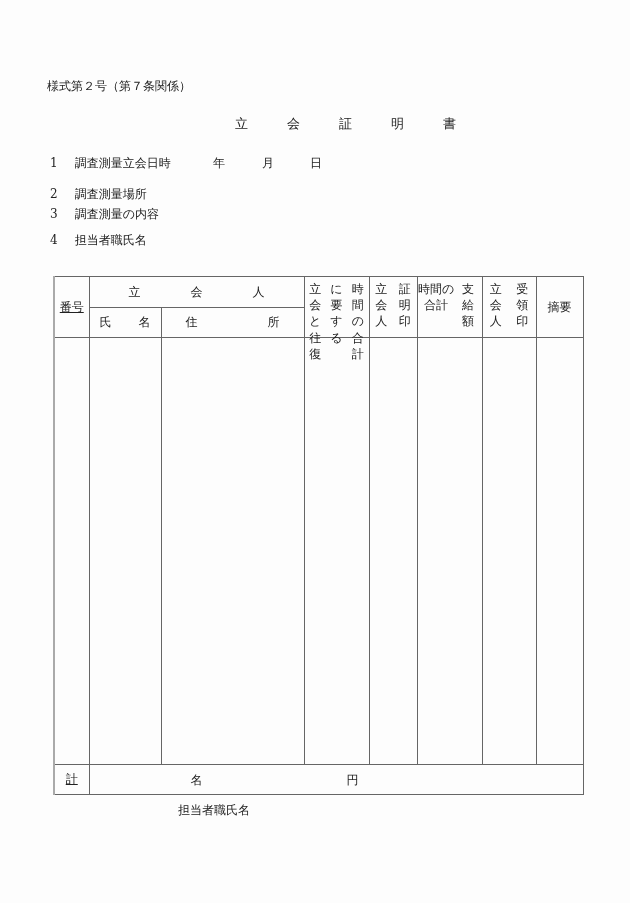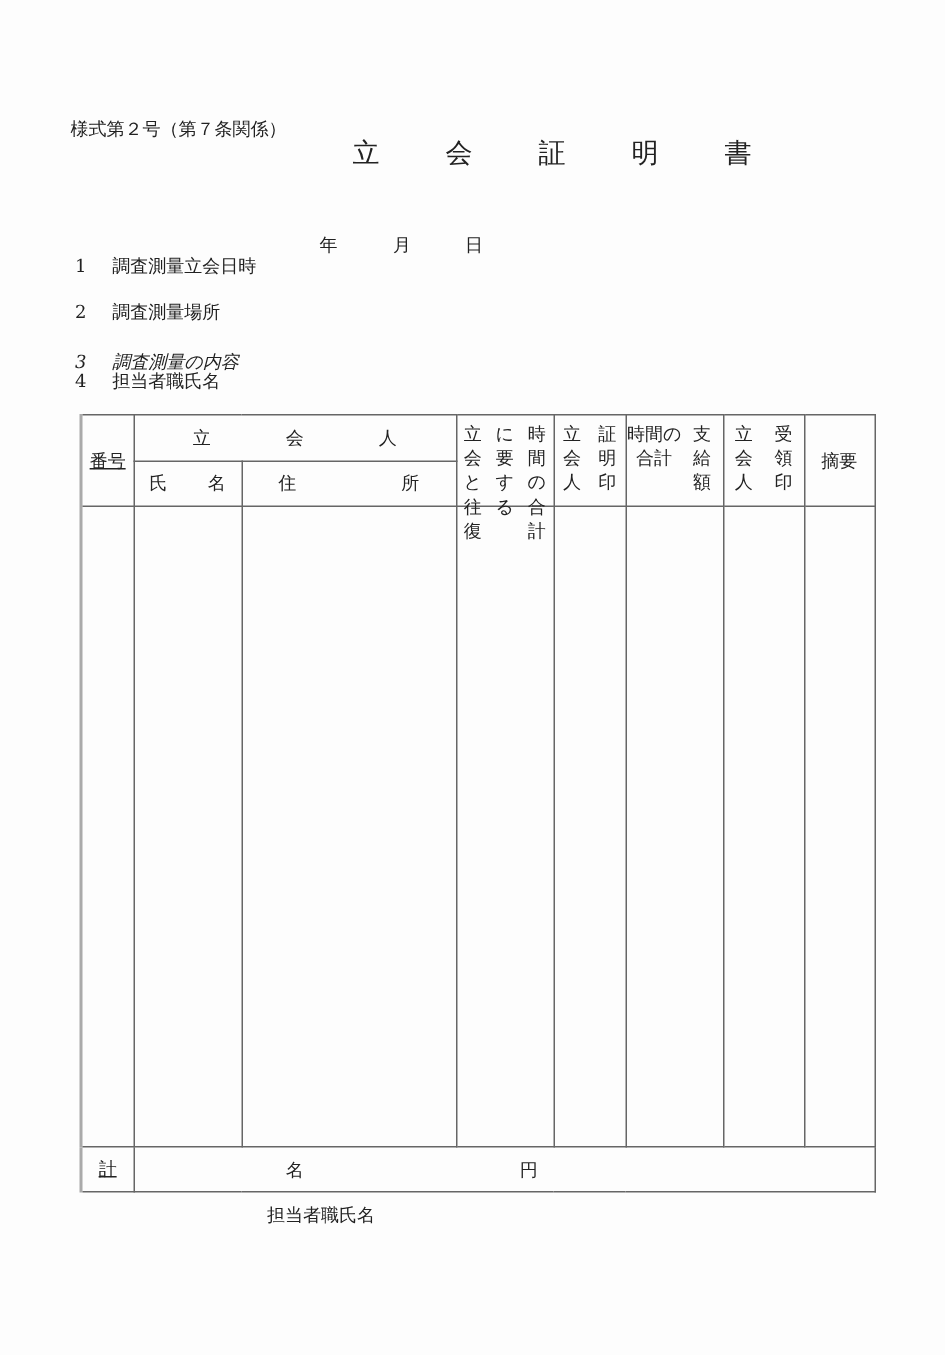--- a/index.html
+++ b/index.html
@@ -1,21 +1,21 @@
 <!DOCTYPE html>
 <html><head>
 <meta charset="utf-8">
 <style>
   html, body { margin:0; padding:0; }
   body { width:630px; height:903px; background:#fdfdfd; position:relative; overflow:hidden;
          font-family:"DejaVu Serif", "Liberation Serif", serif; color:#222; }
   .abs { position:absolute; white-space:nowrap; }
   .form-no { left:47px; top:78px; font-size:12px;font-family:Liberation Serif, serif; }
-  .title { left:235px; top:90px; font-size:18px; letter-spacing:13px; }
-  .item { left:50px; font-size:12px;margin-top:14px; }
+  .title { left:235px; top:115px; font-size:13px; letter-spacing:13px; }
+  .item { left:50px; font-size:12px; }
   .item .num { display:inline-block; width:21px; }
   .datepart { font-size:12px; }
   table.main { position:absolute; left:53px; top:276px; border-collapse:collapse; table-layout:fixed; }
   table.main td { border:1px solid #666; padding:0; font-size:12px; text-align:center; vertical-align:middle; line-height:1.35; }
   table.main tr.h1 td { height:30px; }
   table.main tr.h2 td { height:29px; }
   table.main tr.body td { height:426px; }
   table.main tr.total td { height:29px; }
   .outer-left { border-left:2px solid #aaa !important;text-decoration:underline; }
   .spread { display:flex; justify-content:space-between; padding:0 10px; }
@@ -34,21 +34,21 @@
   <span>調査測量立会日時</span>
 </div>
 <div class="abs datepart" style="left:213px;top:155px;">年</div>
 <div class="abs datepart" style="left:262px;top:155px;">月</div>
 <div class="abs datepart" style="left:310px;top:155px;">日</div>
 
 <div class="abs item" style="top:186px;">
   <span class="num">2</span>
   <span>調査測量場所</span>
 </div>
-<div class="abs item" style="top:219px;font-style:italic;">
+<div class="abs item" style="top:206px;">
   <span class="num">3</span>
   <span>調査測量の内容</span>
 </div>
 <div class="abs item" style="top:232px;">
   <span class="num">4</span>
   <span>担当者職氏名</span>
 </div>
 
 <table class="main">
   <colgroup>

